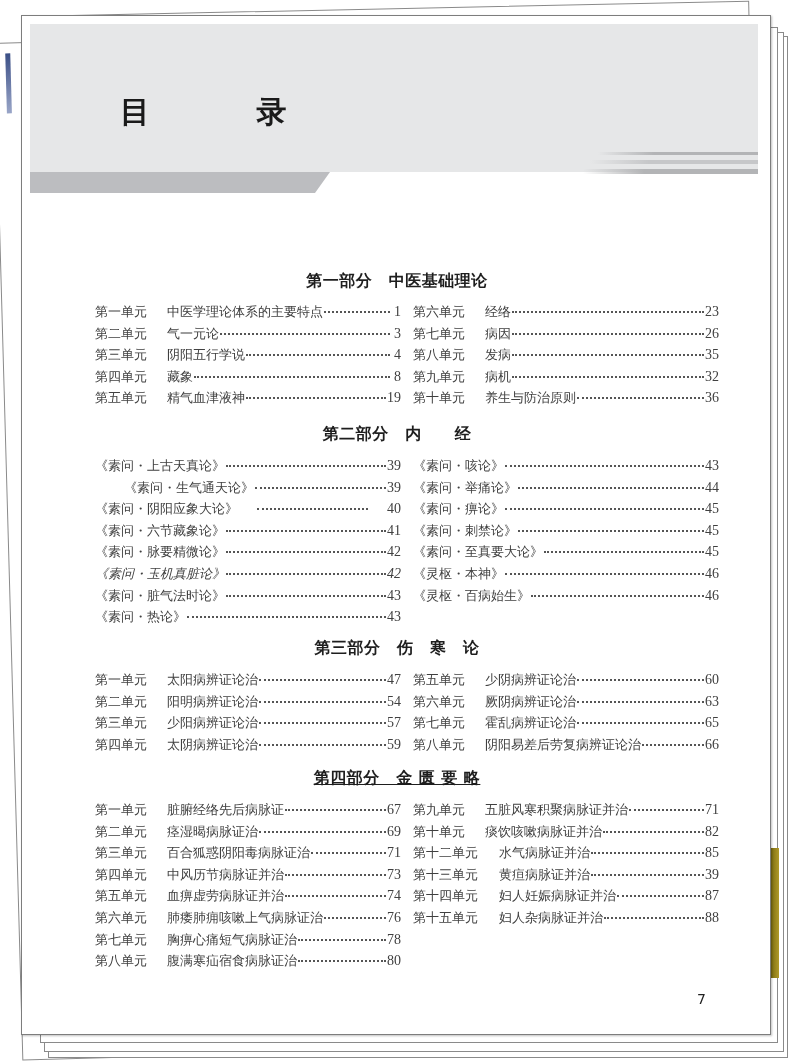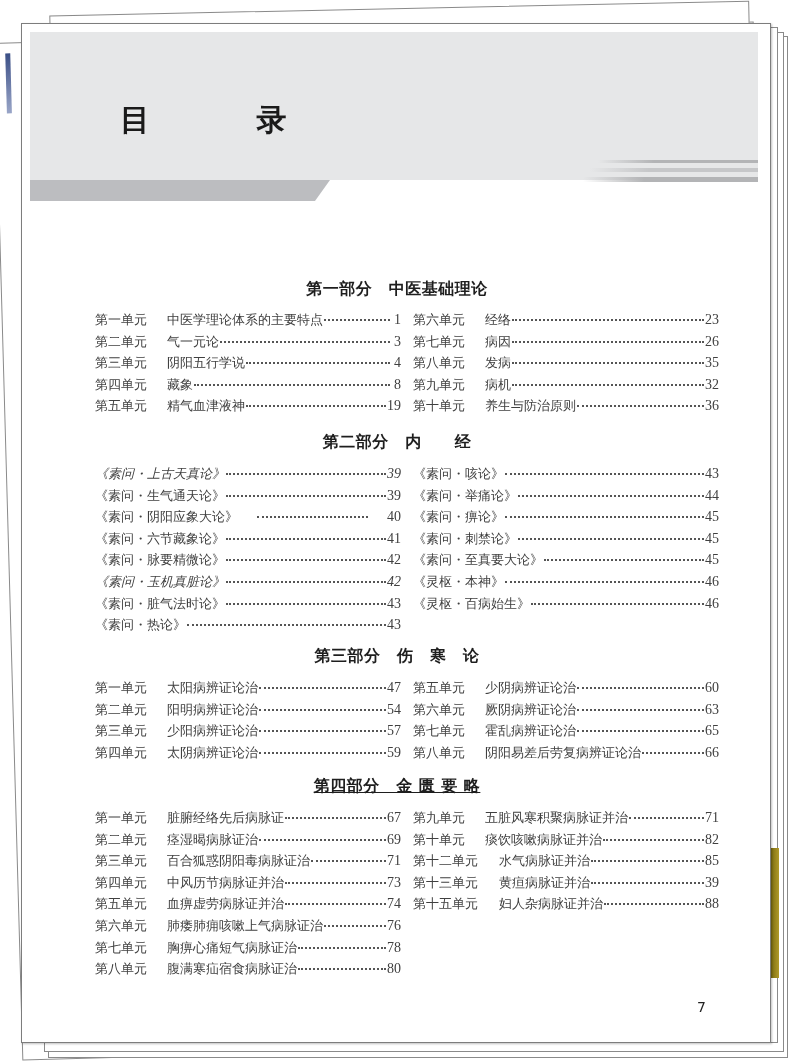--- a/index.html
+++ b/index.html
@@ -23,21 +23,21 @@
       transform: rotate(-1.2deg); transform-origin: 50% 50%;
     }
     .sheet-r3 { left:48px; top:36px; width:740px; height:1022px; }
     .sheet-r2 { left:44px; top:32px; width:740px; height:1020px; }
     .sheet-r1 { left:40px; top:27px; width:738px; height:1016px; }
     .olive-edge {
       position:absolute; right:-2px; top:820px; width:8px; height:130px;
       background:linear-gradient(90deg,#7a6a10,#b09a2a);
     }
     .page {
-      position:absolute; left:21px; top:23px; width:750px; height:1020px;
+      position:absolute; left:21px; top:15px; width:750px; height:1020px;
       background:#fff; border:1px solid #7d7d7d; box-sizing:border-box;
       box-shadow: 1px 1px 2px rgba(0,0,0,0.25);
     }
     .header-band {
       position:absolute; left:8px; top:8px; width:728px; height:148px;
       background:#e6e7e8;
     }
     .header-title {
       position:absolute; left:98px; top:76px;
       font-family:"DejaVu Sans", "Liberation Sans", sans-serif;
@@ -159,26 +159,26 @@
         </div>
         <div class="row" style="height: 21.6px;">
           <span class="unit">第十单元</span>
           <span class="name">养生与防治原则</span>
           <span class="leader"></span>
           <span class="pg">36</span>
         </div>
       </div>
       <div class="part-title" style="top: 408px;">第二部分　内　　经</div>
       <div class="col left" style="top: 441px;">
-        <div class="row" style="height: 21.6px; font-style: italic;">
+        <div class="row" style="height: 21.6px;">
           <span class="name">《素问・上古天真论》</span>
           <span class="leader"></span>
           <span class="pg">39</span>
         </div>
-        <div class="row" style="height: 21.6px;">
+        <div class="row" style="height: 21.6px; margin-left: 29px;">
           <span class="name">《素问・生气通天论》</span>
           <span class="leader"></span>
           <span class="pg">39</span>
         </div>
         <div class="row" style="height: 21.6px; gap: 18px;">
           <span class="name">《素问・阴阳应象大论》</span>
           <span class="leader"></span>
           <span class="pg">40</span>
         </div>
         <div class="row" style="height: 21.6px;">
@@ -367,20 +367,26 @@
           <span class="leader"></span>
           <span class="pg">85</span>
         </div>
         <div class="row" style="height: 21.6px;">
           <span class="unit wide">第十三单元</span>
           <span class="name">黄疸病脉证并治</span>
           <span class="leader"></span>
           <span class="pg">39</span>
         </div>
         <div class="row" style="height: 21.6px;">
+          <span class="unit wide">第十四单元</span>
+          <span class="name">妇人妊娠病脉证并治</span>
+          <span class="leader"></span>
+          <span class="pg">87</span>
+        </div>
+        <div class="row" style="height: 21.6px;">
           <span class="unit wide">第十五单元</span>
           <span class="name">妇人杂病脉证并治</span>
           <span class="leader"></span>
           <span class="pg">88</span>
         </div>
       </div>
     </div>
 
   <div class="page-number">7</div>
 </div>

